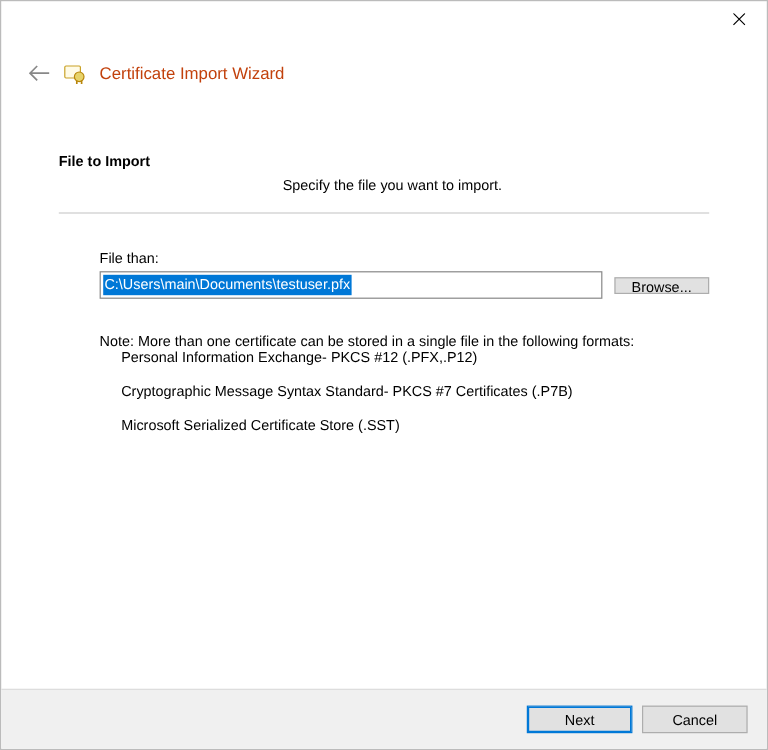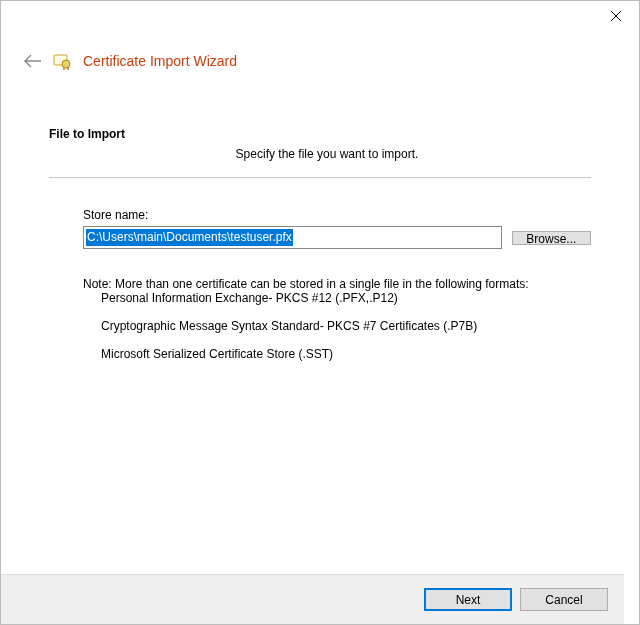--- a/index.html
+++ b/index.html
@@ -125,21 +125,21 @@
     .format-list {
       padding-left: 18px;
     }
     .format-item {
       font-size: 12px;
       margin-bottom: 14px;
     }
 
     .footer {
       position: absolute;
-      bottom: 0; left: 0; right: 15px;
+      bottom: 0; left: 0; right: 0;
       height: 50px;
       background: #f0f0f0;
       border-top: 1px solid #ddd;
       display: flex;
       justify-content: flex-end;
       align-items: center;
       padding-right: 16px;
       gap: 8px;
     }
     .wiz-btn {
@@ -180,21 +180,21 @@
   </svg>
   <div class="wizard-title">Certificate Import Wizard</div>
 </div>
 
 <div class="content">
   <div class="section-heading">File to Import</div>
   <div class="section-sub">Specify the file you want to import.</div>
   <hr class="divider">
 
   <div class="field-block">
-    <div class="field-label">Store name:</div>
+    <div class="field-label">File than:</div>
     <div class="file-row">
       <div class="file-input-wrap">
         <input type="text" value="C:\Users\main\Documents\testuser.pfx" style="">
         <span class="selection-overlay">C:\Users\main\Documents\testuser.pfx</span>
       </div>
       <button class="browse-btn">Browse...</button>
     </div>
 
     <div class="note-line">Note:  More than one certificate can be stored in a single file in the following formats:</div>
     <div class="format-list">

